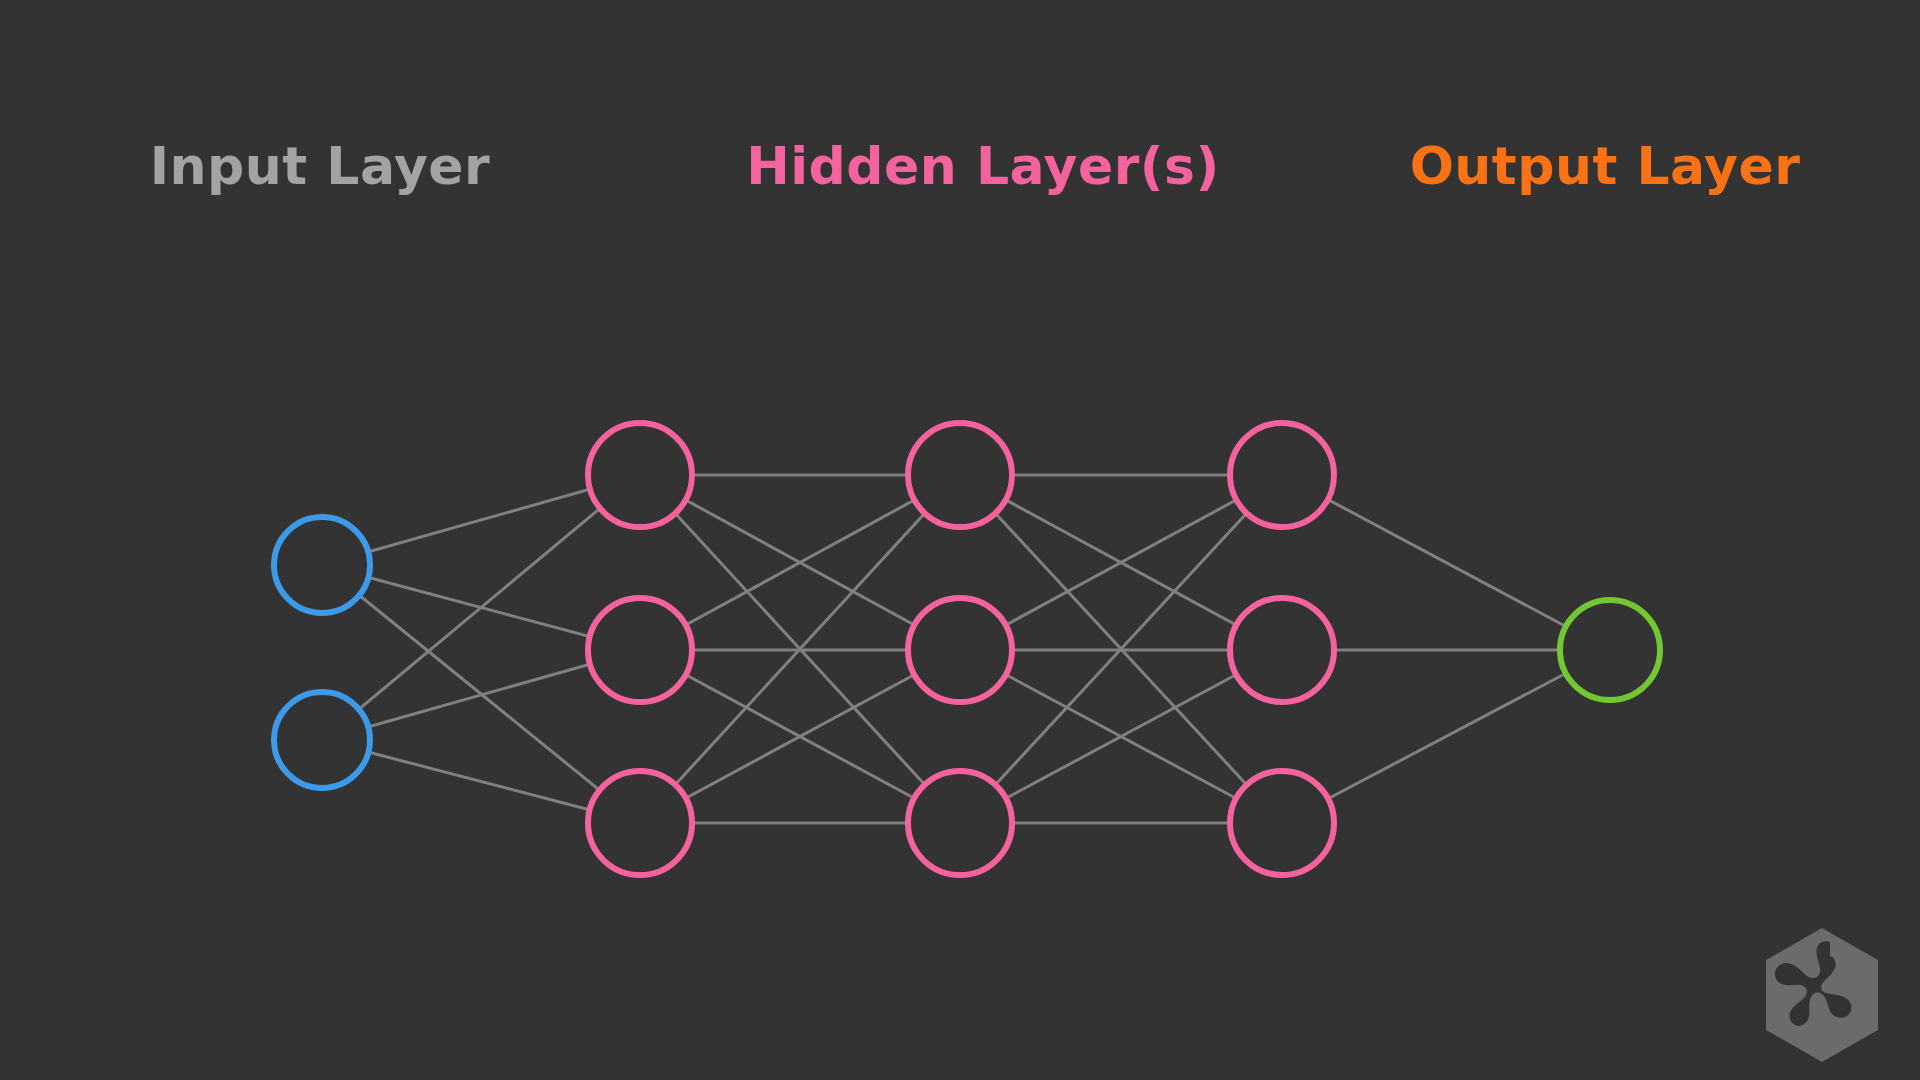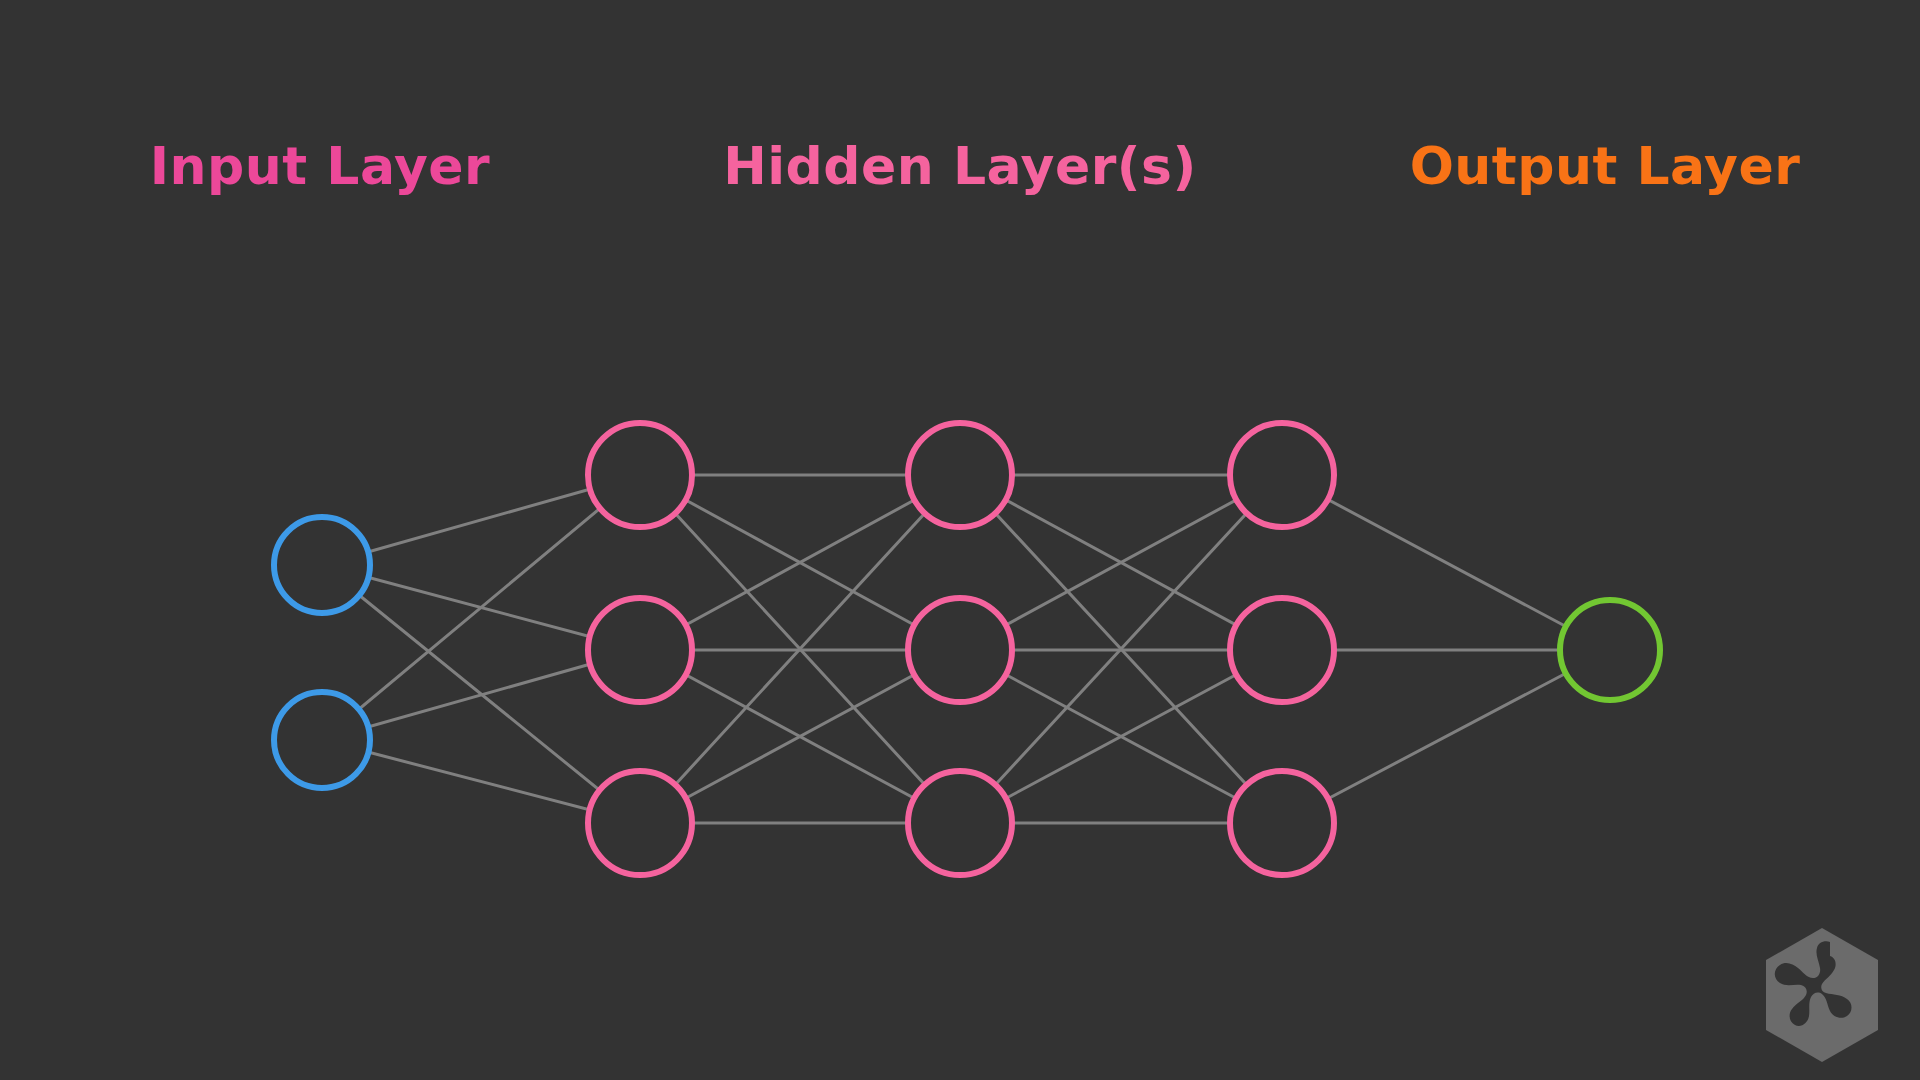--- a/index.html
+++ b/index.html
@@ -22,22 +22,22 @@
   .layer-label {
     position: absolute;
     font-family: "DejaVu Sans", sans-serif;
     font-weight: bold;
     font-size: 52px;
     letter-spacing: 0.5px;
     white-space: nowrap;
     transform: translateX(-50%);
     line-height: 1;
   }
-  #label-input  { left: 320px;  top: 140px; color: #ec4899; }
-  #label-hidden { left: 960px;  top: 140px; color: #f5639e; }
+  #label-input  { left: 320px;  top: 140px; color: #a3a3a3; }
+  #label-hidden { left: 983px;  top: 140px; color: #f5639e; }
   #label-output { left: 1605px; top: 140px; color: #f97316; }
 
   #net-svg {
     position: absolute;
     left: 0;
     top: 0;
     width: 1920px;
     height: 1080px;
   }
   #watermark {

